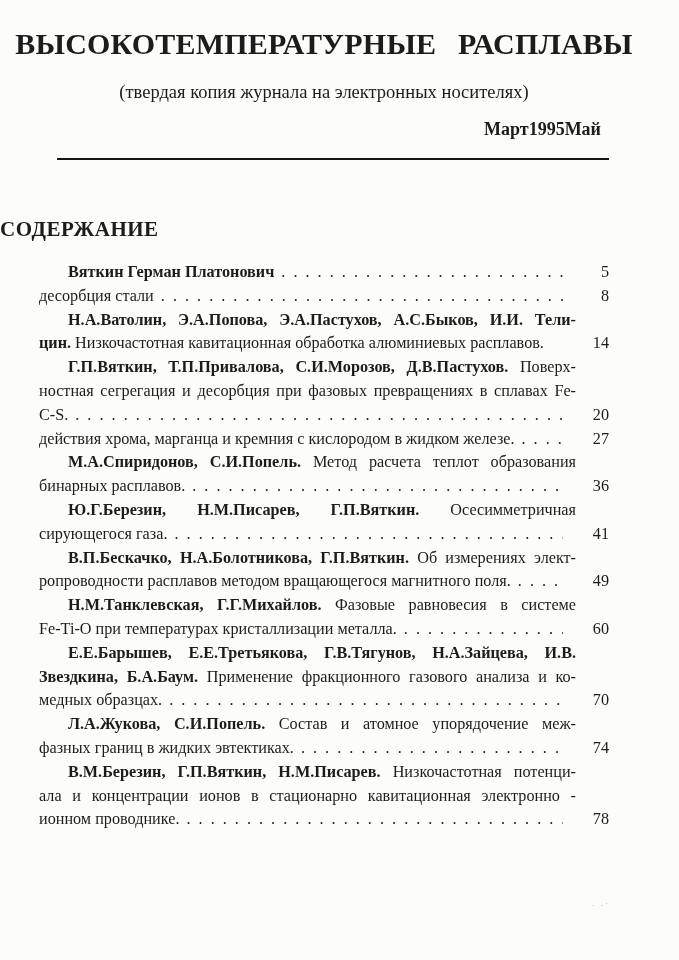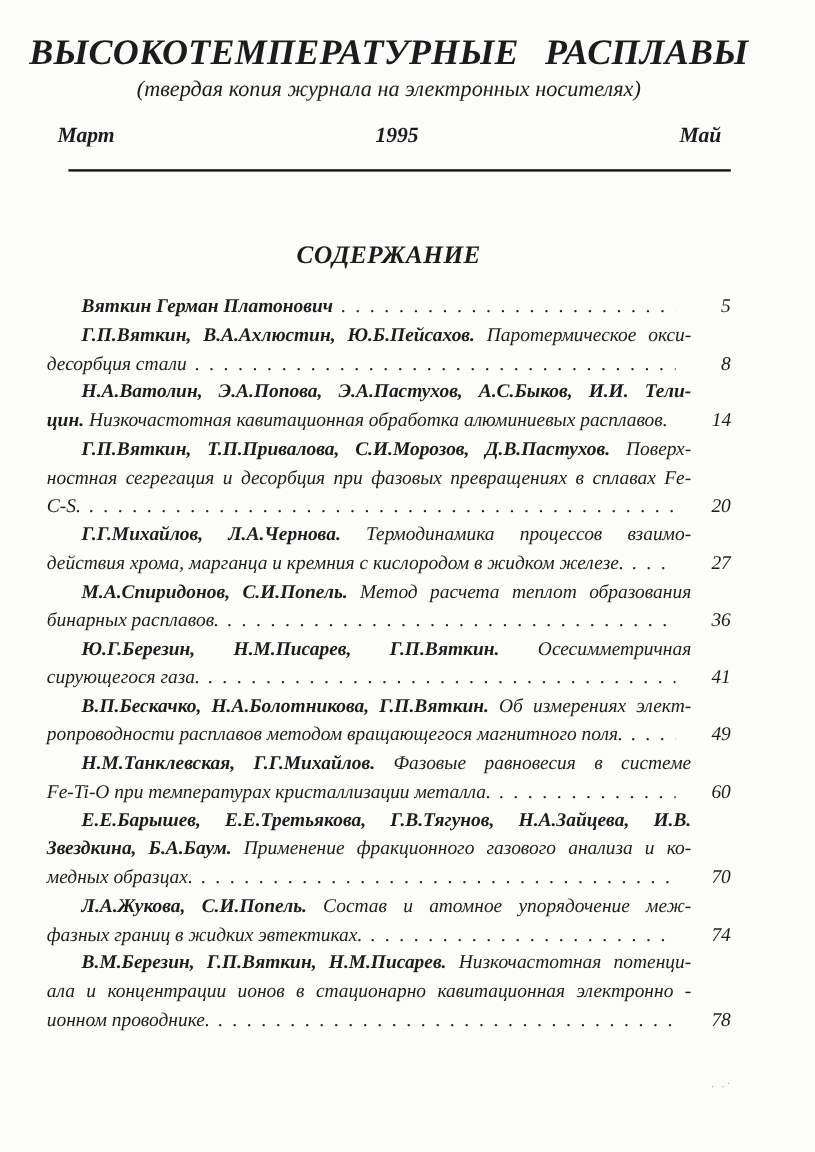--- a/index.html
+++ b/index.html
@@ -9,56 +9,55 @@
     height: 960px;
     overflow: hidden;
     background: #fcfcfa;
     color: #1c1c1c;
     font-family: "Liberation Serif", "DejaVu Serif", serif;
   }
   .page {
     position: relative;
     width: 648px;
     height: 960px;
-    font-style: italic;
   }
   .masthead {
     padding-top: 27px;
     text-align: center;
   }
   .journal-title {
     font-size: 30px;
     line-height: 34px;
     font-weight: bold;
     word-spacing: 14px;
     letter-spacing: 0.2px;
     margin: 0;
   }
   .journal-subtitle {
     font-size: 18.5px;
     line-height: 26px;
-    margin-top: 1px;
+    margin-top: 18px;
   }
   .issue-row {
     display: flex;
-    justify-content: space-between;
+    justify-content: flex-end;
     align-items: baseline;
     padding: 14px 47px 0 48px;
     font-weight: bold;
     font-size: 18px;
   }
   .header-rule {
     height: 2px;
     background: #161616;
     margin: 18px 39px 0 57px;
     border: none;
   }
   .contents-heading {
     margin-top: 57px;
-    text-align: center;
+    text-align: left;
     font-size: 21px;
     line-height: 24px;
     font-weight: bold;
     letter-spacing: 0.5px;
   }
   .toc {
     margin: 20px 39px 0 39px;
     font-size: 16.2px;
   }
   .toc-line {
@@ -126,21 +125,20 @@
 
   <div class="toc">
       <div class="toc-entry">
         <div class="toc-line indent page-line">
           <span class="line-text"><span class="authors">Вяткин Герман Платонович</span></span>
           <span class="dots">. . . . . . . . . . . . . . . . . . . . . . . . . . . . . . . . . . . . . . . . . . . . . . . . . . . . . . . . . . . . . . . . . . . . . . . . . . . . . . . . . . . . . . . . . . </span>
           <span class="page-num">5</span>
         </div>
       </div>
       <div class="toc-entry">
-        <div class="toc-line indent fill"><span class="authors">Г.П.Вяткин, В.А.Ахлюстин, Ю.Б.Пейсахов.</span> <span>Паротермическое окси-</span></div>
         <div class="toc-line page-line">
           <span class="line-text"><span>десорбция стали</span></span>
           <span class="dots">. . . . . . . . . . . . . . . . . . . . . . . . . . . . . . . . . . . . . . . . . . . . . . . . . . . . . . . . . . . . . . . . . . . . . . . . . . . . . . . . . . . . . . . . . . </span>
           <span class="page-num">8</span>
         </div>
       </div>
       <div class="toc-entry">
         <div class="toc-line indent fill"><span class="authors">Н.А.Ватолин, Э.А.Попова, Э.А.Пастухов, А.С.Быков, И.И. Тели-</span></div>
         <div class="toc-line page-line">
           <span class="line-text"><span class="authors">цин.</span> <span>Низкочастотная кавитационная обработка алюминиевых расплавов.</span></span>
@@ -151,21 +149,20 @@
       <div class="toc-entry">
         <div class="toc-line indent fill"><span class="authors">Г.П.Вяткин, Т.П.Привалова, С.И.Морозов, Д.В.Пастухов.</span> <span>Поверх-</span></div>
         <div class="toc-line fill"><span>ностная сегрегация и десорбция при фазовых превращениях в сплавах Fe-</span></div>
         <div class="toc-line page-line">
           <span class="line-text"><span>C-S.</span></span>
           <span class="dots">. . . . . . . . . . . . . . . . . . . . . . . . . . . . . . . . . . . . . . . . . . . . . . . . . . . . . . . . . . . . . . . . . . . . . . . . . . . . . . . . . . . . . . . . . . </span>
           <span class="page-num">20</span>
         </div>
       </div>
       <div class="toc-entry">
-        <div class="toc-line indent fill"><span class="authors">Г.Г.Михайлов, Л.А.Чернова.</span> <span>Термодинамика процессов взаимо-</span></div>
         <div class="toc-line page-line">
           <span class="line-text"><span>действия хрома, марганца и кремния с кислородом в жидком железе.</span></span>
           <span class="dots">. . . . . . . . . . . . . . . . . . . . . . . . . . . . . . . . . . . . . . . . . . . . . . . . . . . . . . . . . . . . . . . . . . . . . . . . . . . . . . . . . . . . . . . . . . </span>
           <span class="page-num">27</span>
         </div>
       </div>
       <div class="toc-entry">
         <div class="toc-line indent fill"><span class="authors">М.А.Спиридонов, С.И.Попель.</span> <span>Метод расчета теплот образования</span></div>
         <div class="toc-line page-line">
           <span class="line-text"><span>бинарных расплавов.</span></span>

